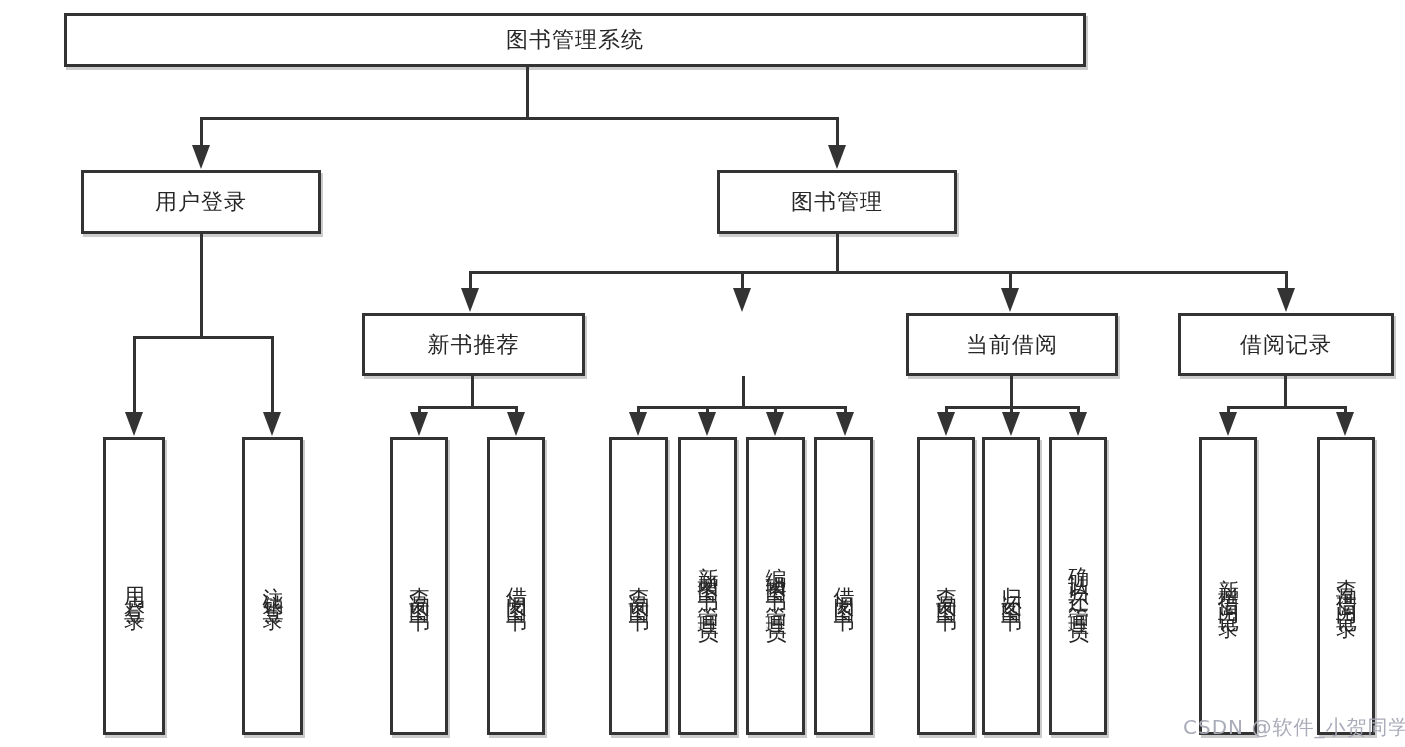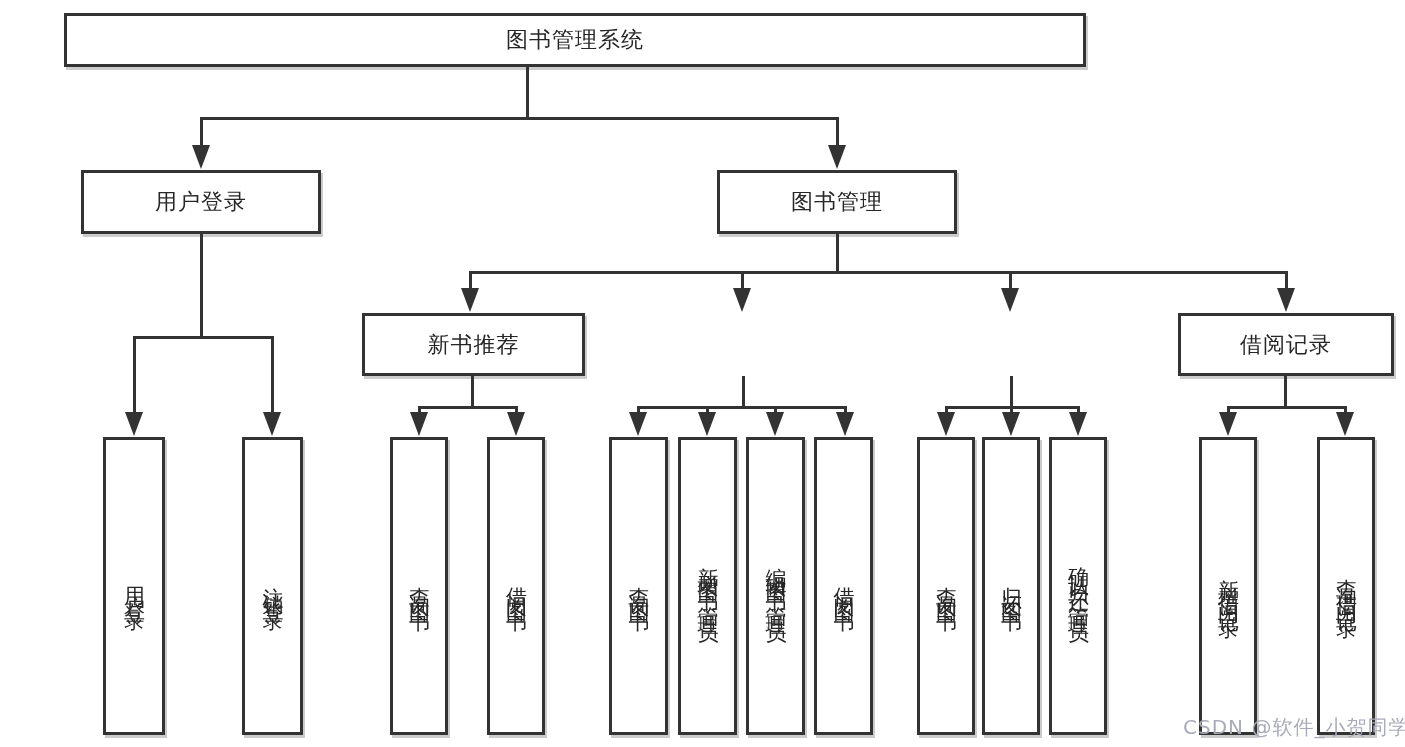--- a/index.html
+++ b/index.html
@@ -46,20 +46,23 @@
 
   <div class="box" style="left:81px;top:170px;width:240px;height:64px;">
     <span class="hlabel">用户登录</span>
   </div>
   <div class="box" style="left:362px;top:313px;width:223px;height:63px;">
     <span class="hlabel">新书推荐</span>
   </div>
 
   <div class="box" style="left:717px;top:170px;width:240px;height:64px;">
     <span class="hlabel">图书管理</span>
+  </div>
+  <div class="box" style="left:906px;top:313px;width:212px;height:63px;">
+    <span class="hlabel">当前借阅</span>
   </div>
   <div class="box" style="left:1178px;top:313px;width:216px;height:63px;">
     <span class="hlabel">借阅记录</span>
   </div>
 
   <div class="box" style="left:103px;top:437px;width:62px;height:298px;">
     <span class="vlabel">用户登录</span>
   </div>
   <div class="box" style="left:242px;top:437px;width:61px;height:298px;">
     <span class="vlabel">注销登录</span>

